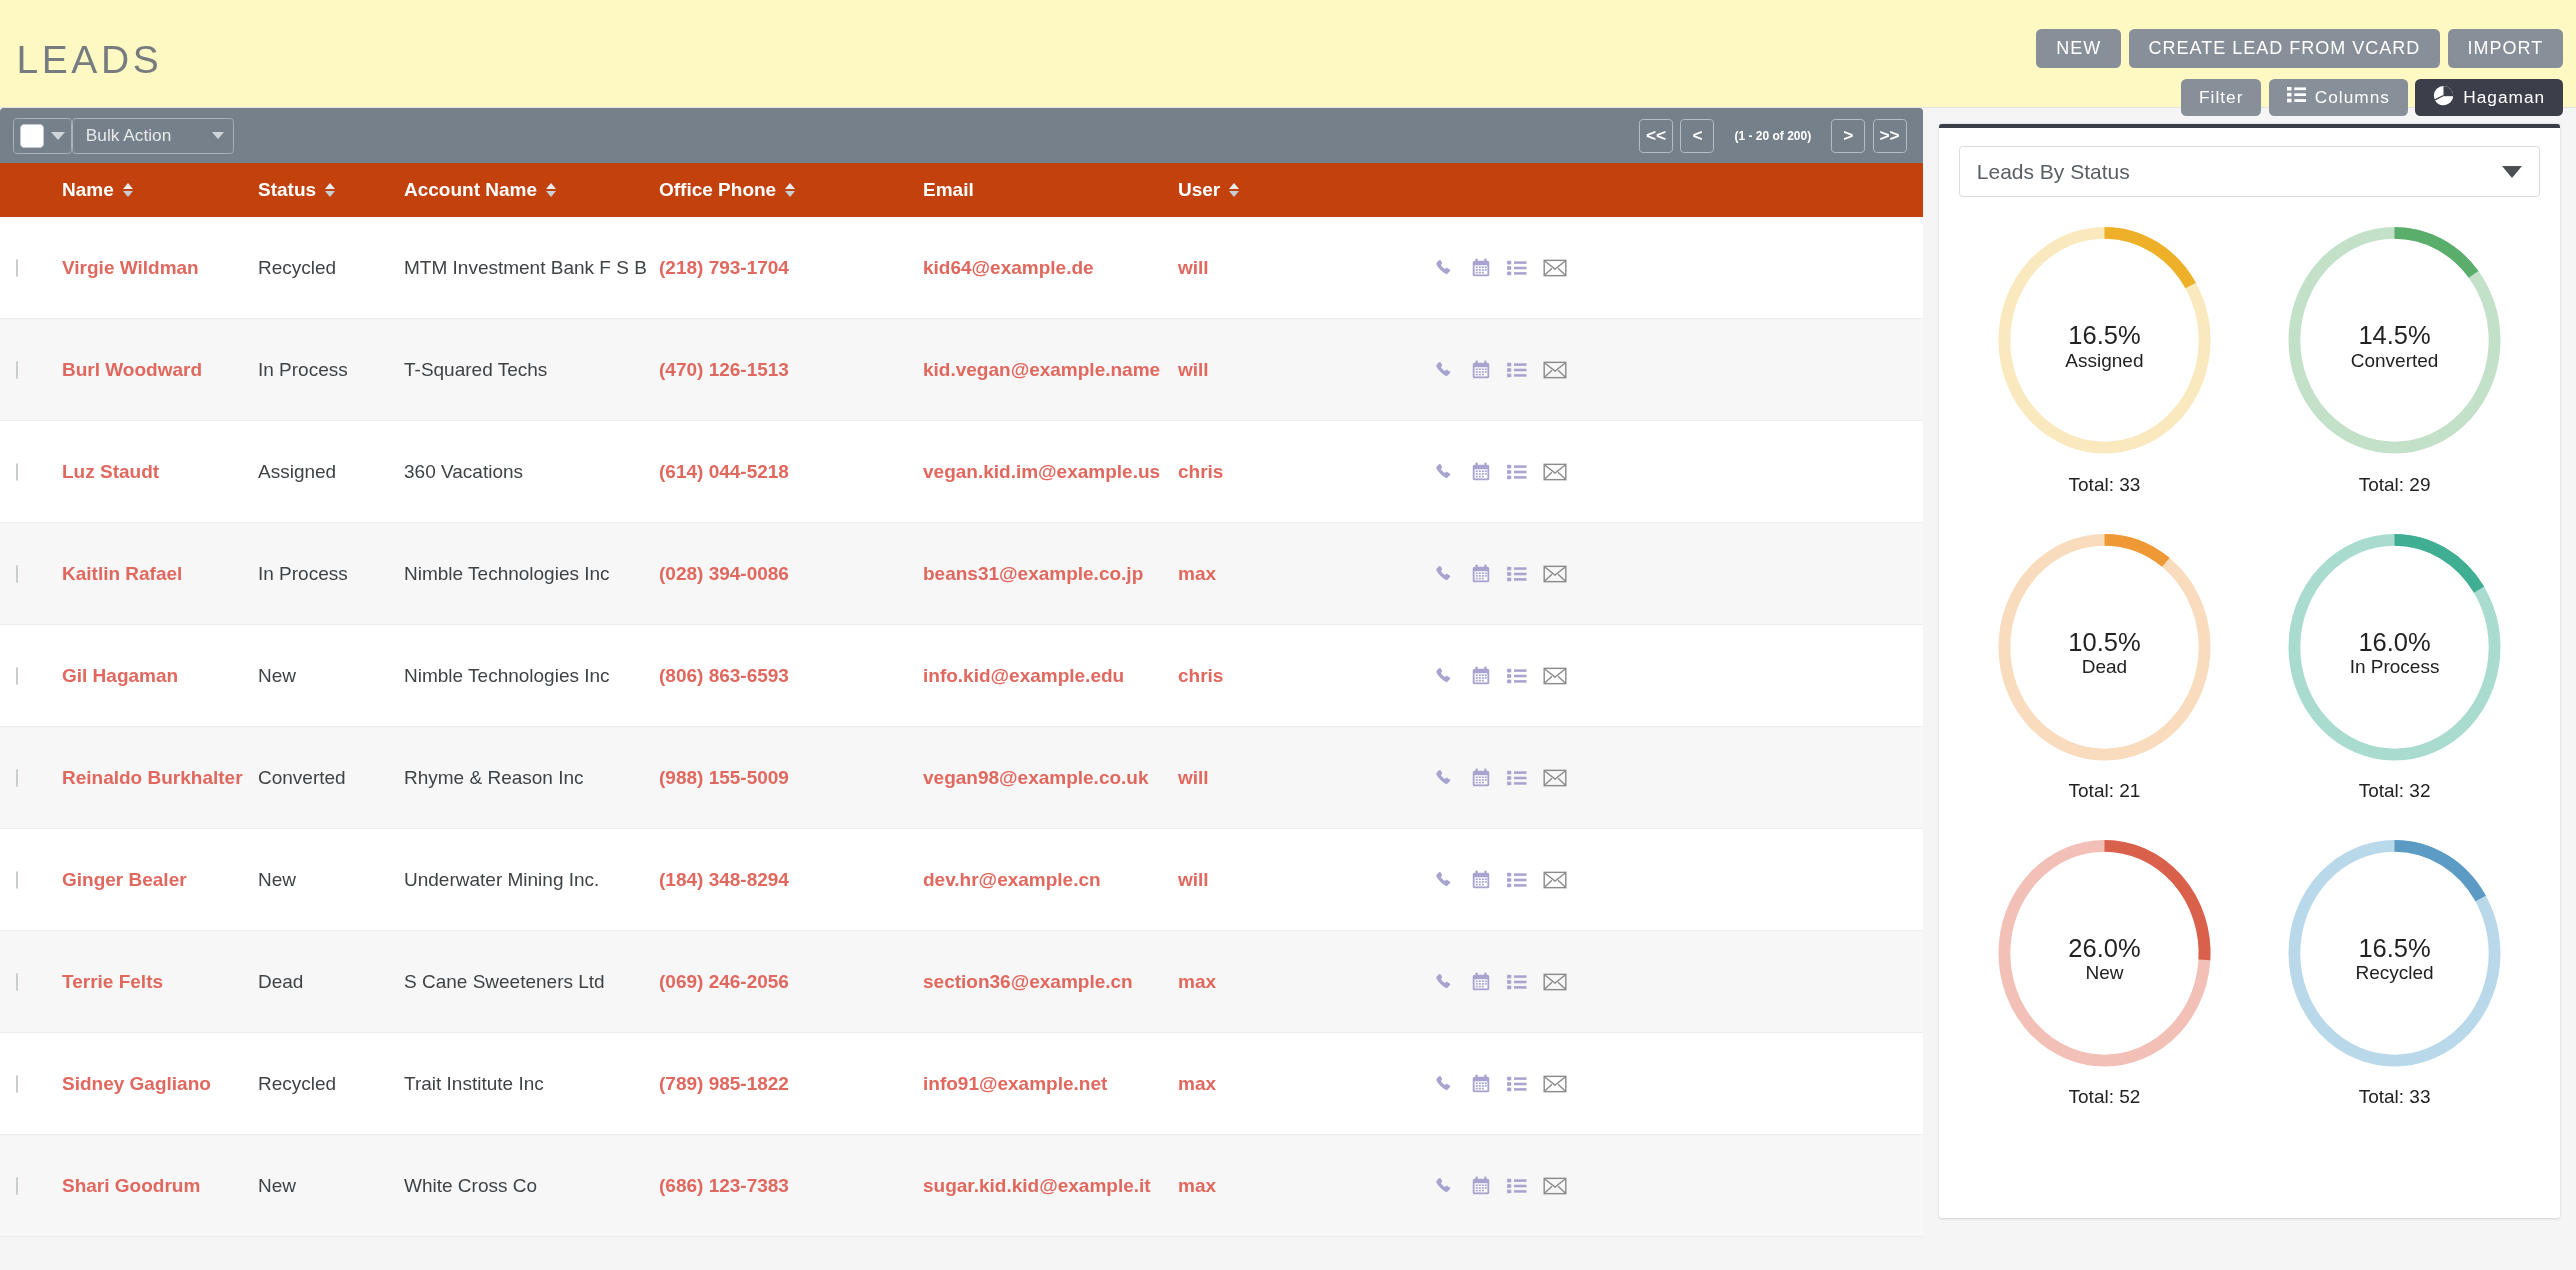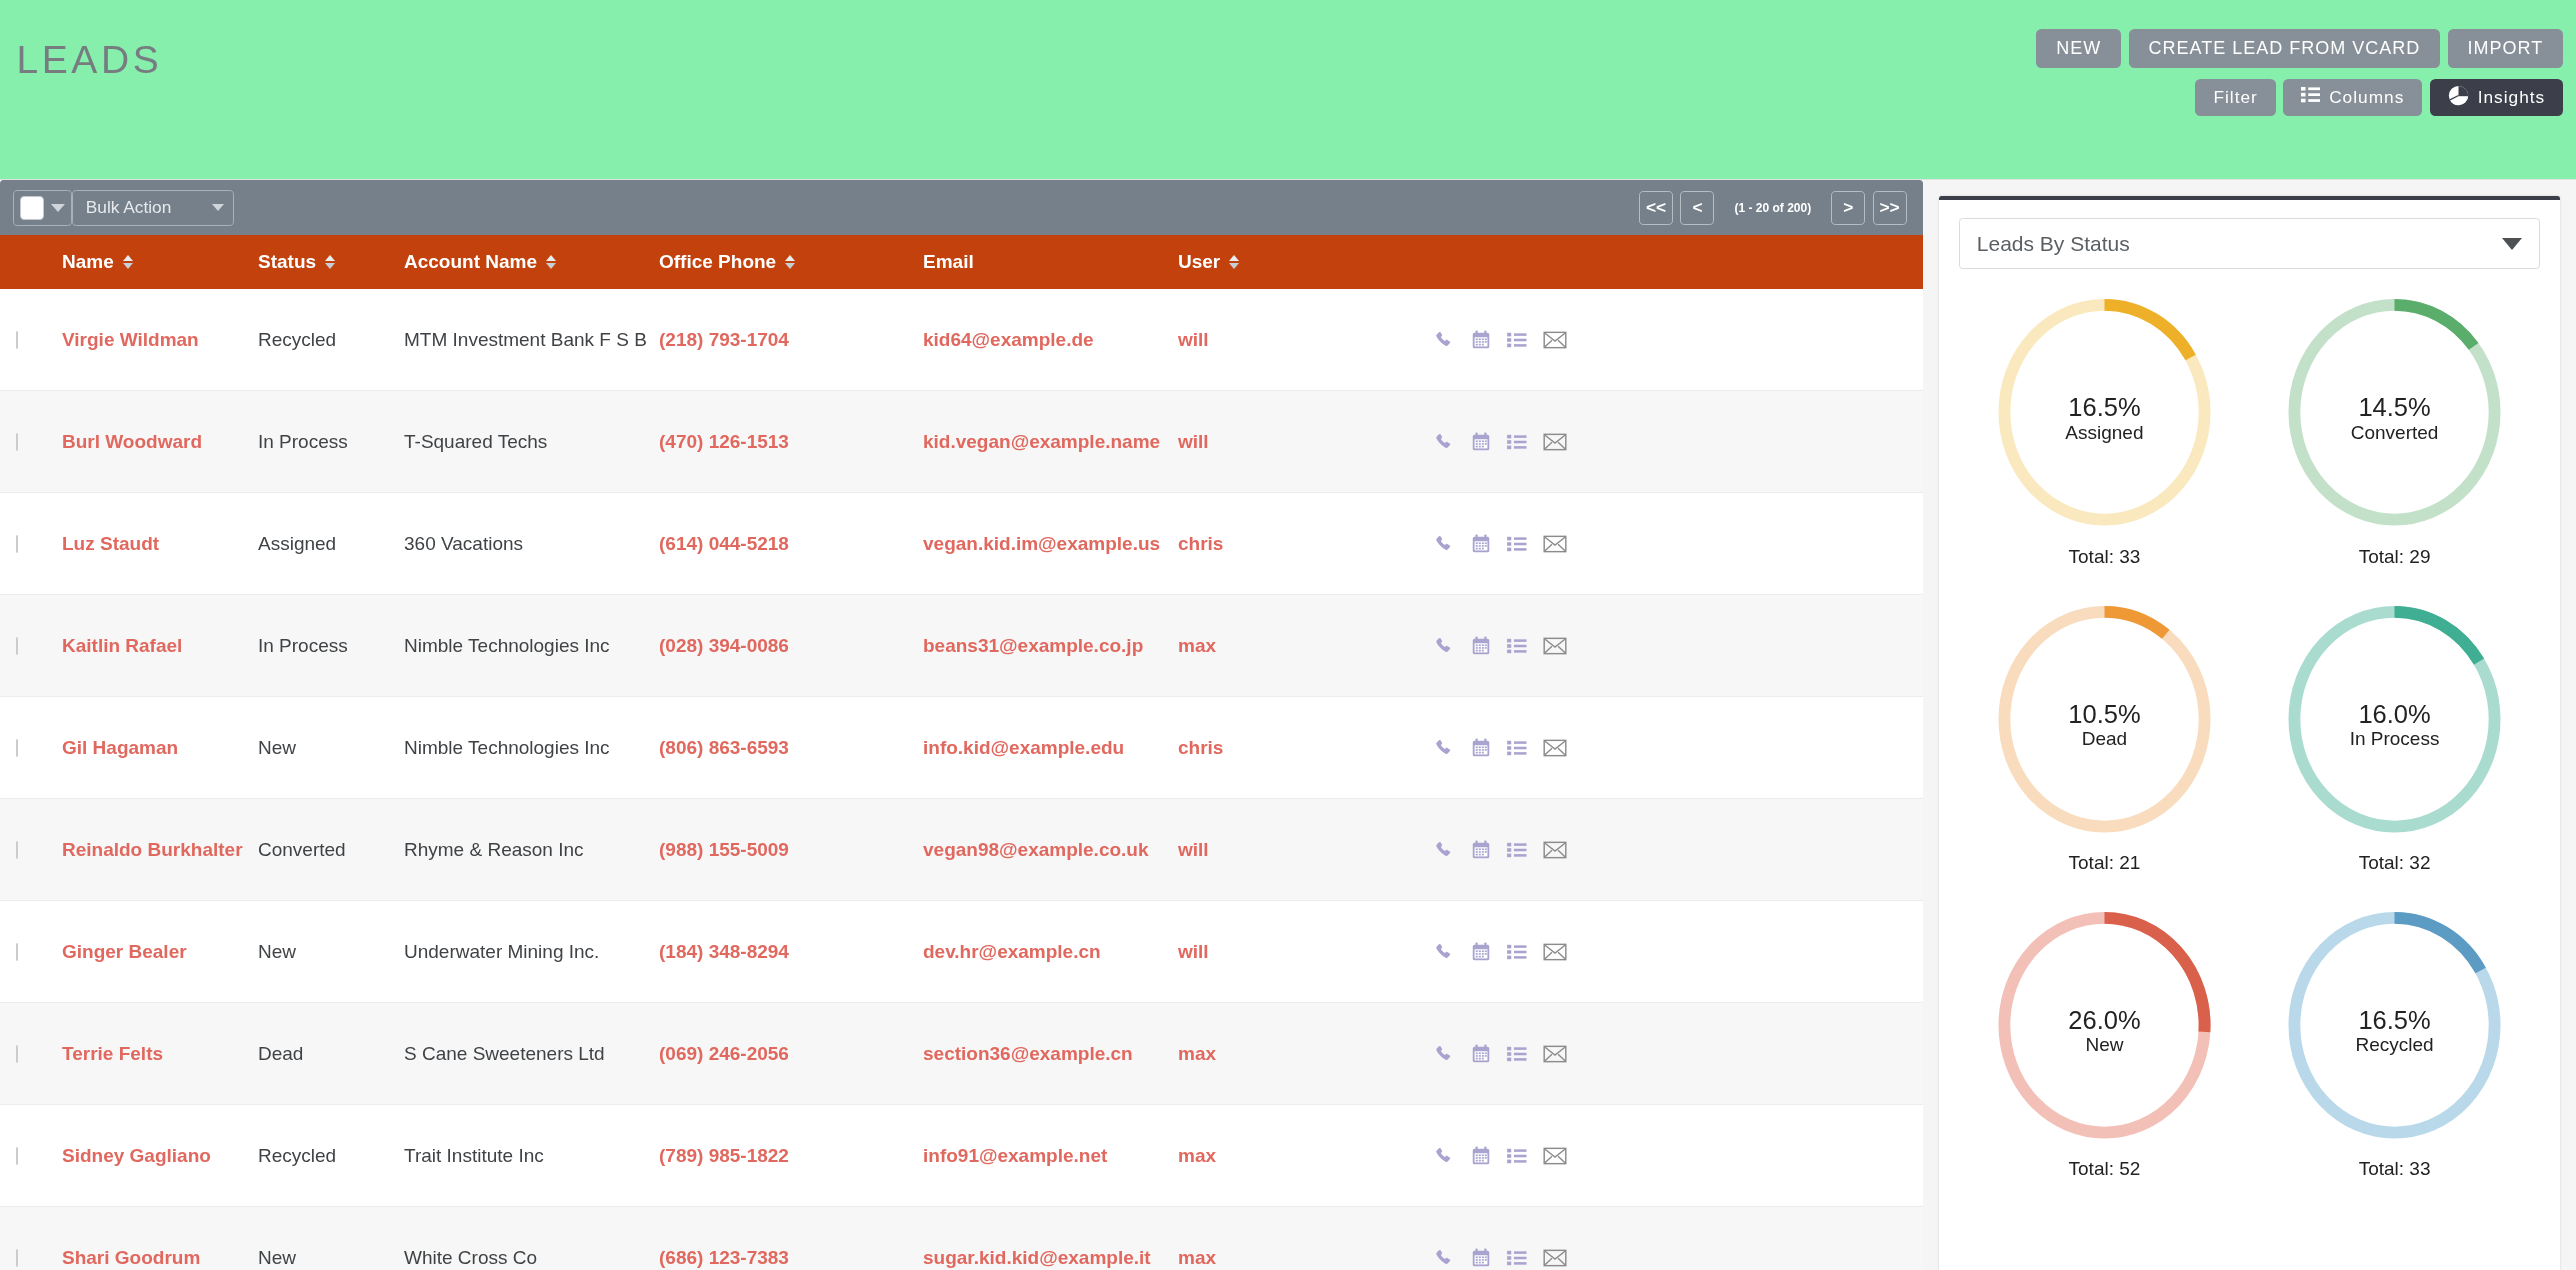--- a/index.html
+++ b/index.html
@@ -6,22 +6,22 @@
   html, body {
     width: 2576px; height: 1271px;
     background: #f5f5f5;
     font-family: "Liberation Sans", sans-serif;
     overflow: hidden;
   }
 
   
   .topbar {
     position: relative;
-    height: 180px;
-    background: #86efac;
+    height: 108px;
+    background: #fef9c3;
     border-bottom: 1.8px solid #e2e2e2;
   }
   .page-title {
     position: absolute;
     left: 16.4px; top: 38px;
     font-size: 39px;
     letter-spacing: 3.6px;
     color: #777c80;
     font-weight: 400;
   }
@@ -317,21 +317,21 @@
       <span>
         <svg width="21" height="21" viewBox="0 0 24 24" aria-hidden="true">
           <circle cx="12" cy="12" r="11" fill="#ffffff"></circle>
           <path d="M12 12 L12 1 A11 11 0 0 1 23 12 Z" fill="#3c3f4a"></path>
           <path d="M12 12 L23 12 A11 11 0 0 1 12 23 Z" fill="#ffffff"></path>
           <path d="M12 12 L12 23 A11 11 0 0 1 2.2 17 Z" fill="#ffffff"></path>
           <line x1="12" y1="12" x2="2.2" y2="17" stroke="#3c3f4a" stroke-width="1.6"></line>
           <line x1="12" y1="12" x2="23" y2="12" stroke="#3c3f4a" stroke-width="1.6"></line>
         </svg>
       </span>
-      <span>Insights</span>
+      <span>Hagaman</span>
     </button>
   </div>
 </div>
 
 <div class="main">
 
   <div class="list-panel">
 
     <div class="list-toolbar">
       <div class="chk-group">

